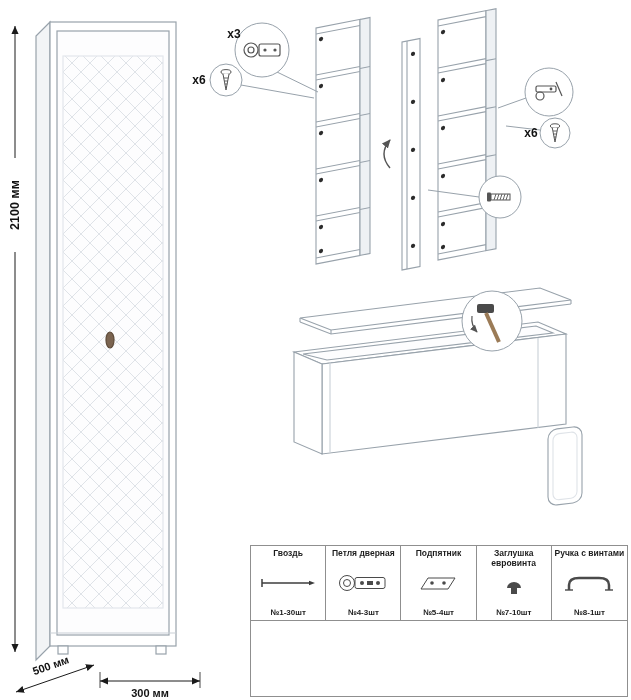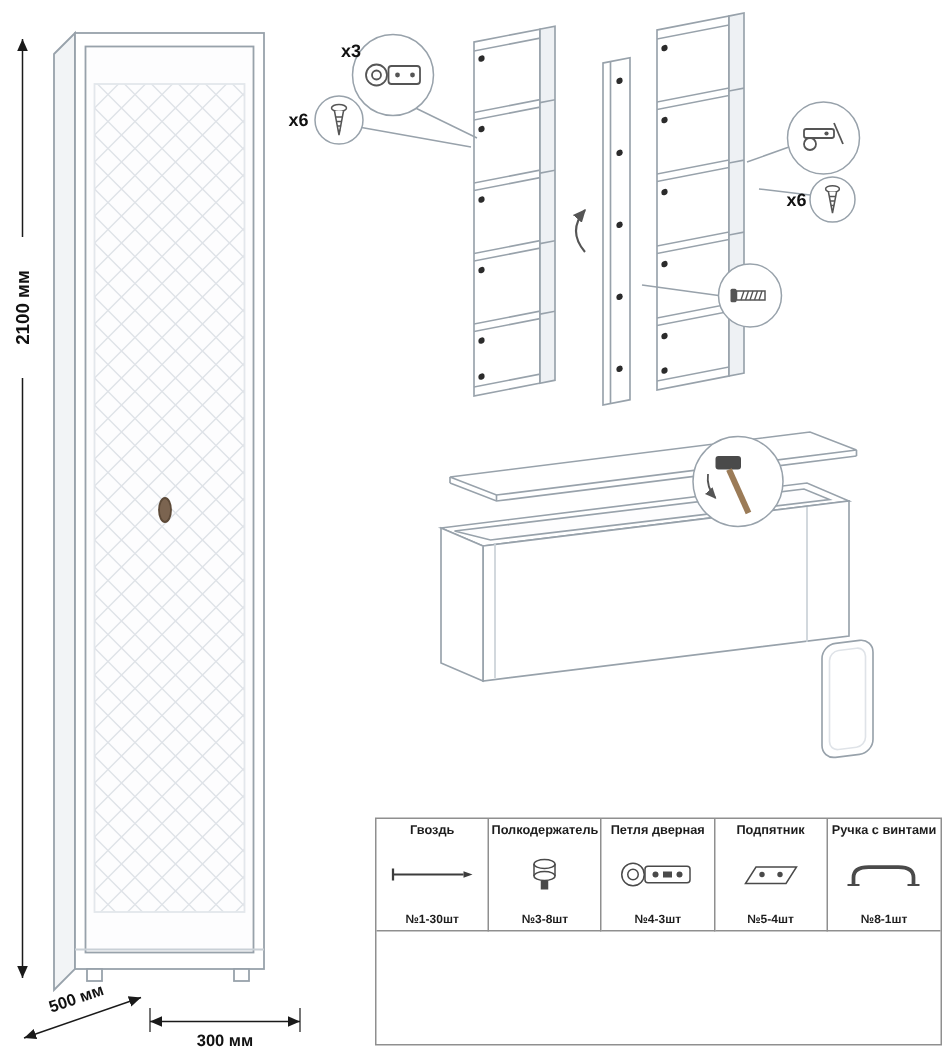--- a/index.html
+++ b/index.html
@@ -226,33 +226,20 @@
         <svg width="58" height="14" viewBox="0 0 58 14">
           <line x1="3" y1="3" x2="3" y2="11" stroke="#3c3c3c" stroke-width="1.5"></line>
           <line x1="3" y1="7" x2="50" y2="7" stroke="#3c3c3c" stroke-width="1.4"></line>
           <path d="M50 4.8 L56 7 L50 9.2 Z" fill="#3c3c3c"></path>
         </svg>
       </div>
       <div class="cell-count">№1-30шт</div>
     </div>
 
 
-    <div class="cell">
-      <div class="cell-name">Полкодержатель</div>
-      <div class="cell-icon">
-        <svg width="26" height="26" viewBox="0 0 26 26">
-          <ellipse cx="13" cy="6" rx="7" ry="3" fill="#fff" stroke="#4a4a4a"></ellipse>
-          <line x1="6" y1="6" x2="6" y2="14" stroke="#4a4a4a"></line>
-          <line x1="20" y1="6" x2="20" y2="14" stroke="#4a4a4a"></line>
-          <ellipse cx="13" cy="14" rx="7" ry="3" fill="#fff" stroke="#4a4a4a"></ellipse>
-          <rect x="10.5" y="17" width="5" height="6" fill="#4a4a4a"></rect>
-        </svg>
-      </div>
-      <div class="cell-count">№3-8шт</div>
-    </div>
 
     <div class="cell">
       <div class="cell-name">Петля дверная</div>
       <div class="cell-icon">
         <svg width="52" height="22" viewBox="0 0 52 22">
           <circle cx="10" cy="11" r="7.5" fill="#fff" stroke="#4a4a4a"></circle>
           <circle cx="10" cy="11" r="3.5" fill="none" stroke="#4a4a4a"></circle>
           <rect x="18" y="5.5" width="30" height="11" rx="2" fill="#fff" stroke="#4a4a4a"></rect>
           <circle cx="25" cy="11" r="2" fill="#4a4a4a"></circle>
           <circle cx="41" cy="11" r="2" fill="#4a4a4a"></circle>
@@ -268,20 +255,30 @@
       <div class="cell-icon">
         <svg width="40" height="18" viewBox="0 0 40 18">
           <polygon points="3,15 10,4 37,4 30,15" fill="#fff" stroke="#4a4a4a"></polygon>
           <circle cx="14" cy="9" r="1.8" fill="#4a4a4a"></circle>
           <circle cx="26" cy="9" r="1.8" fill="#4a4a4a"></circle>
         </svg>
       </div>
       <div class="cell-count">№5-4шт</div>
     </div>
 
+    <div class="cell">
+      <div class="cell-name">Заглушка евровинта</div>
+      <div class="cell-icon">
+        <svg width="20" height="18" viewBox="0 0 20 18">
+          <path d="M3 9 a7 6 0 0 1 14 0 Z" fill="#4a4a4a"></path>
+          <rect x="7" y="9" width="6" height="6" fill="#4a4a4a"></rect>
+        </svg>
+      </div>
+      <div class="cell-count">№7-10шт</div>
+    </div>
 
     <div class="cell">
       <div class="cell-name">Ручка с винтами</div>
       <div class="cell-icon">
         <svg width="52" height="20" viewBox="0 0 52 20">
           <path d="M6 17 L6 12 Q6 5 16 5 L36 5 Q46 5 46 12 L46 17" fill="none" stroke="#4a4a4a" stroke-width="2.5"></path>
           <line x1="2" y1="17" x2="10" y2="17" stroke="#4a4a4a" stroke-width="1.4"></line>
           <line x1="42" y1="17" x2="50" y2="17" stroke="#4a4a4a" stroke-width="1.4"></line>
         </svg>
       </div>

